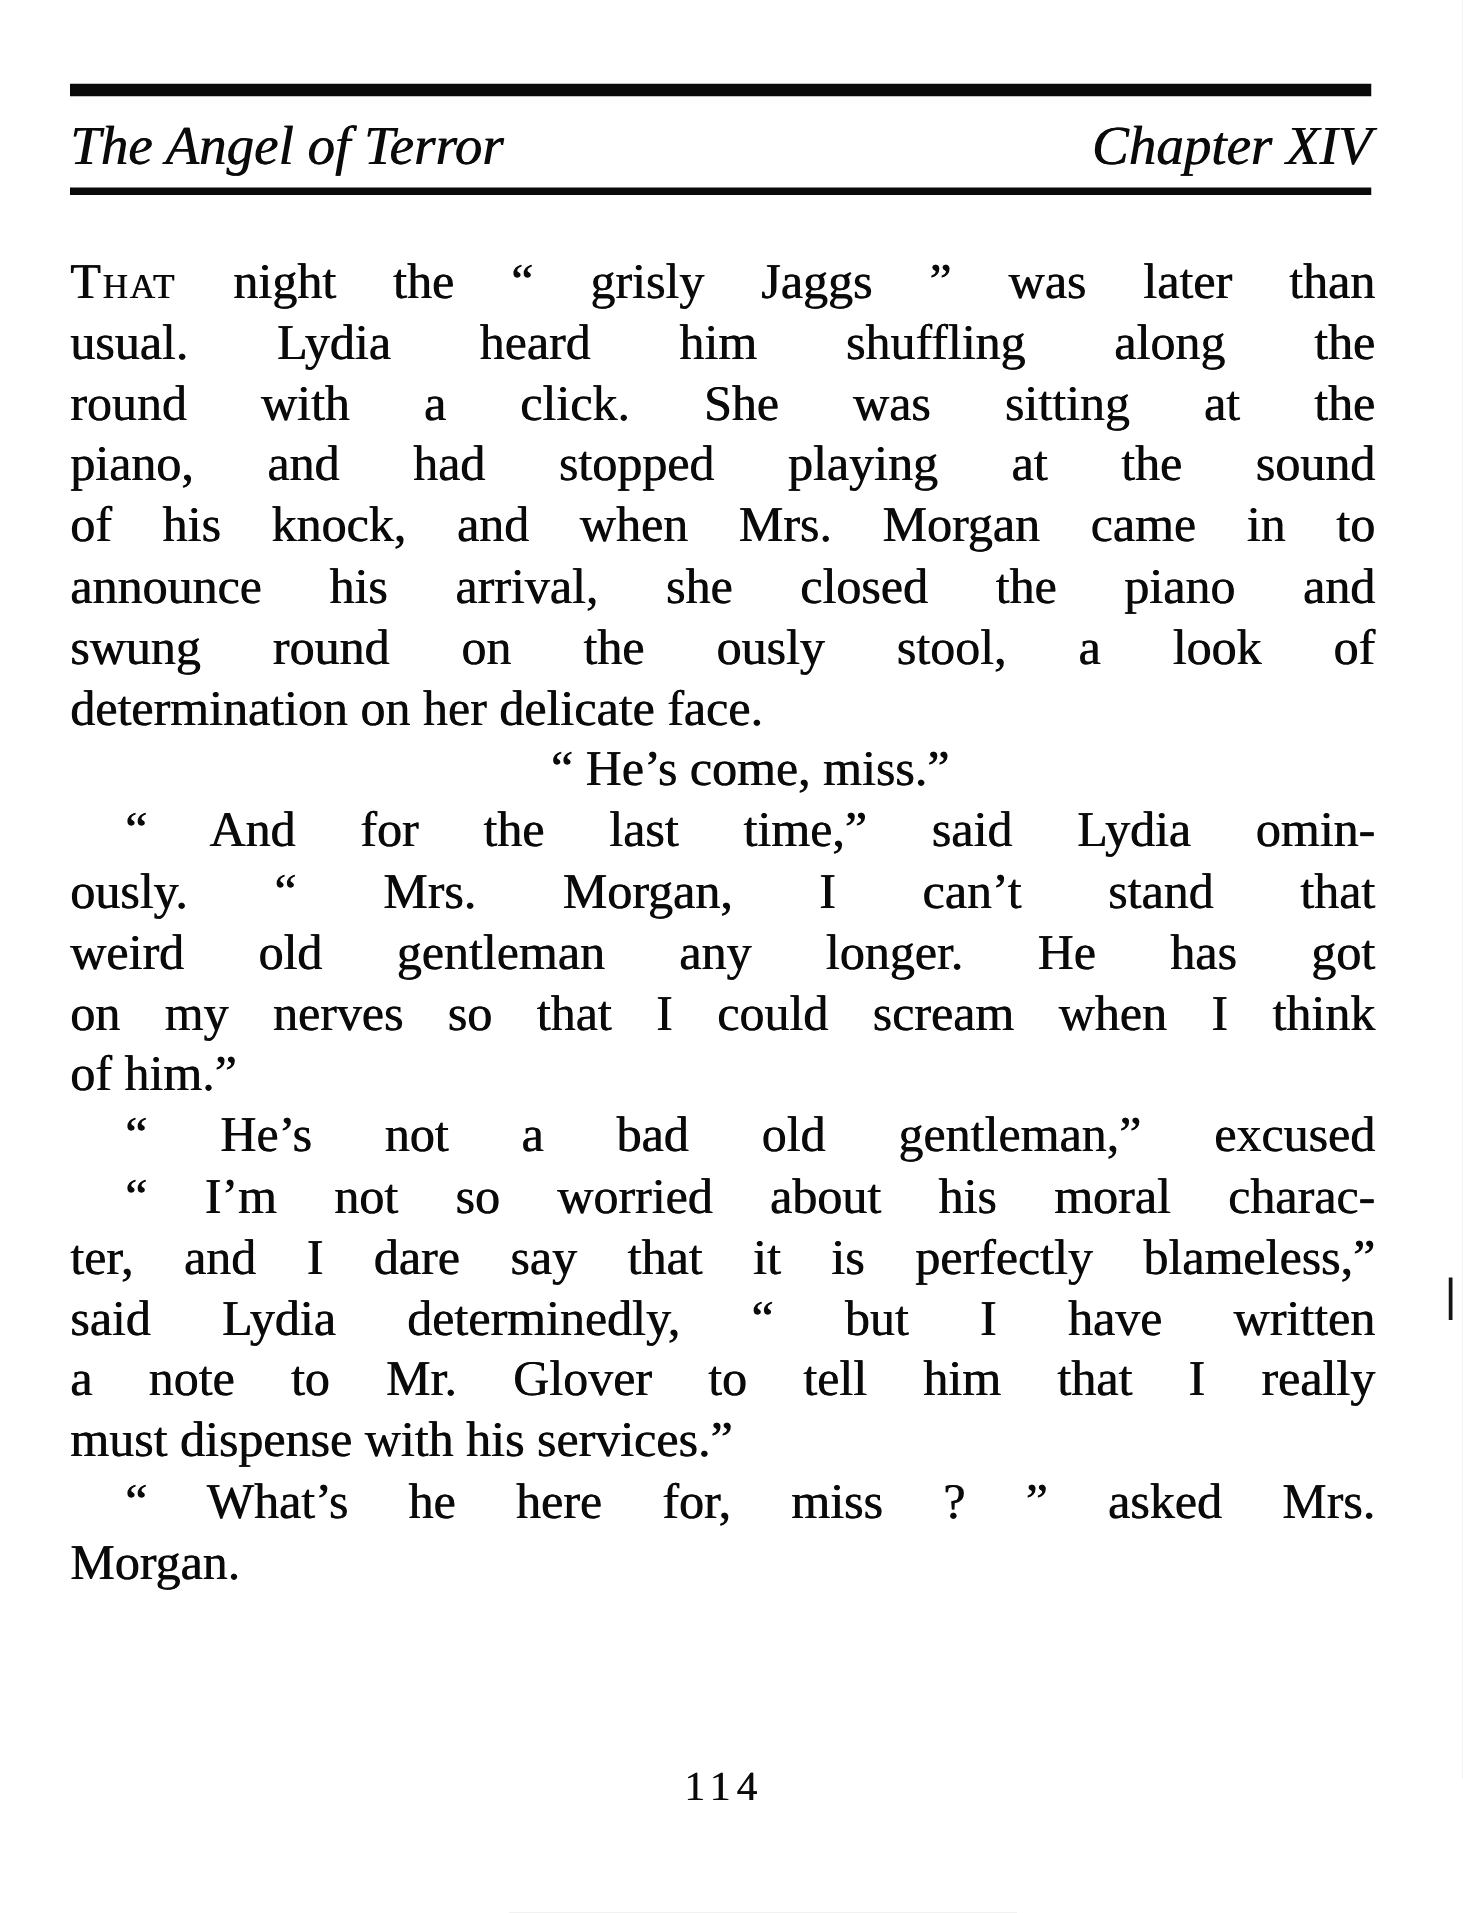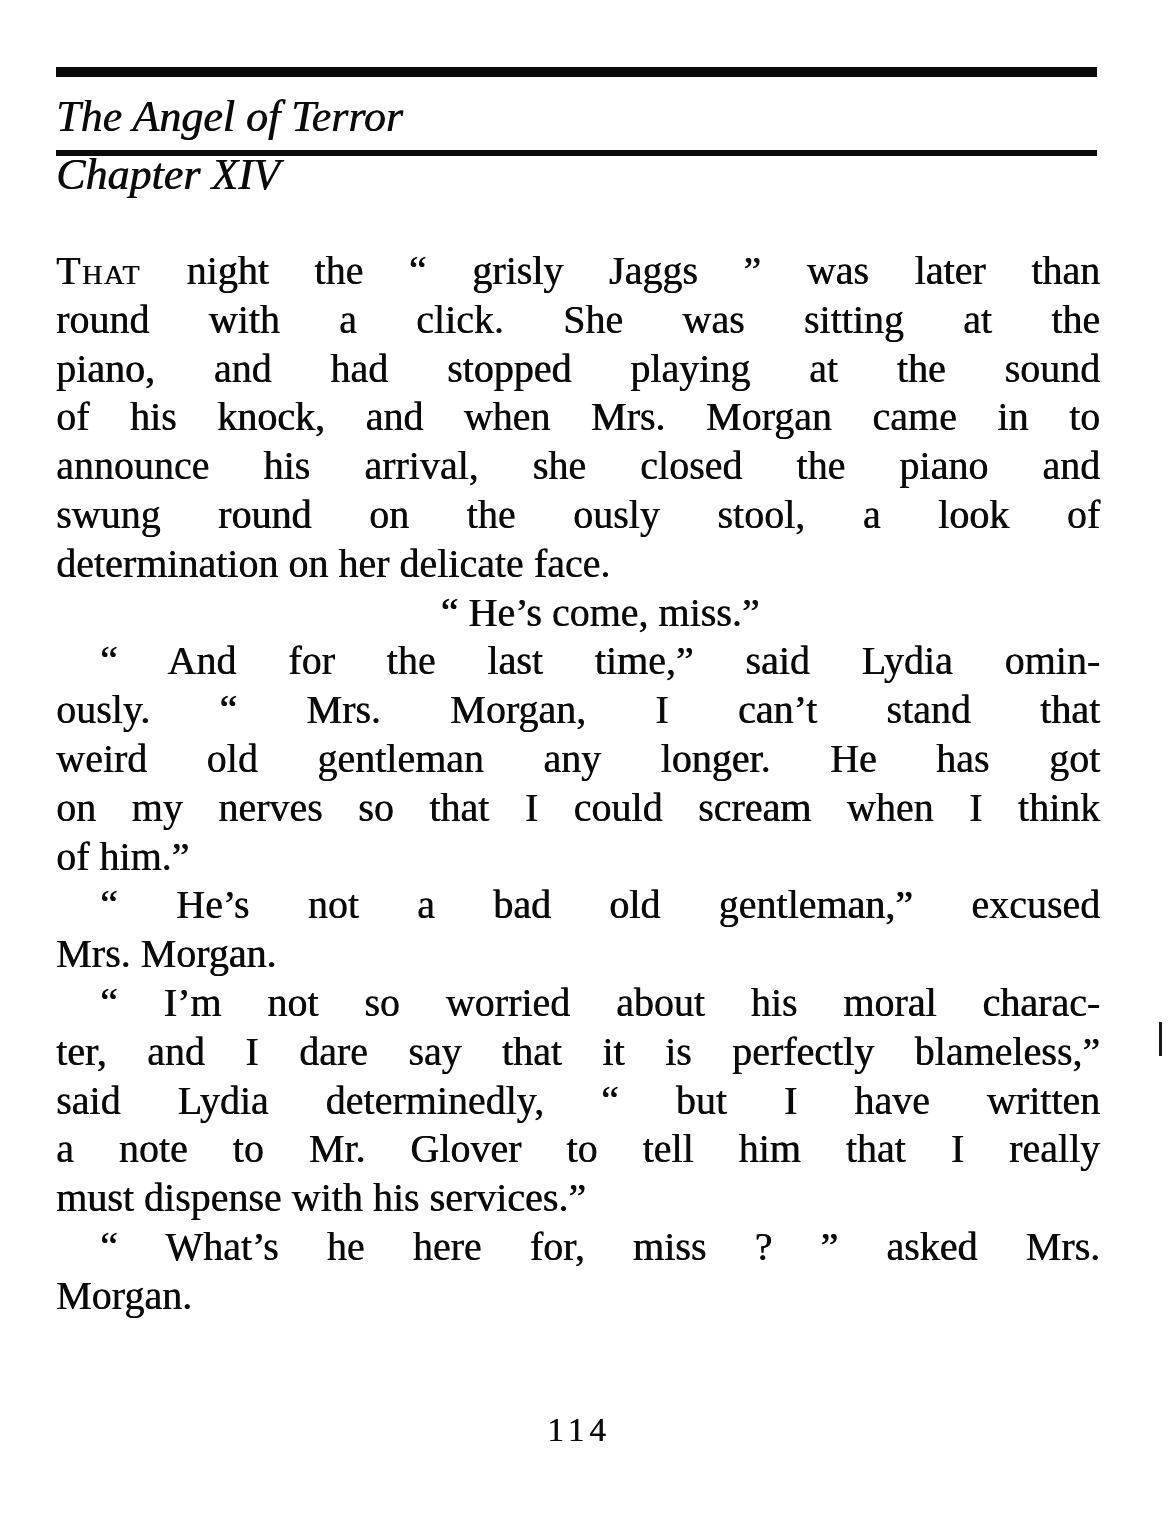--- a/index.html
+++ b/index.html
@@ -20,29 +20,27 @@
     position: absolute;
     left: 56px; top: 88px;
     width: 1041px;
     display: flex;
     justify-content: space-between;
     align-items: baseline;
     font-style: italic;
     font-size: 44px;
     line-height: 58px;
     text-shadow: 0.6px 0 0 currentColor;
-    flex-direction: column;
   }
   .body-text {
     position: absolute;
     left: 56px; top: 201px;
     width: 1044px;
     font-size: 40px;
     text-shadow: 0.55px 0 0 currentColor;
-    margin-top: 46px;
   }
   .line {
     height: 48.8px;
     line-height: 48.8px;
     text-align: left;
     white-space: normal;
   }
   .line.just {
     text-align: justify;
     text-align-last: justify;
@@ -76,34 +74,34 @@
 
   <div class="running-head">
     <span>The Angel of Terror</span>
     <span>Chapter XIV</span>
   </div>
 
   <div class="rule rule-head"></div>
 
   <div class="body-text">
       <div class="line just"><span class="sc">That</span> night the “ grisly Jaggs ” was later than</div>
+      <div class="line just">usual.  Lydia heard him shuffling along the</div>
       <div class="line just">round with a click.  She was sitting at the</div>
       <div class="line just">piano, and had stopped playing at the sound</div>
       <div class="line just">of his knock, and when Mrs. Morgan came in to</div>
       <div class="line just">announce his arrival, she closed the piano and</div>
       <div class="line just">swung round on the ously stool, a look of</div>
       <div class="line">determination on her delicate face.</div>
       <div class="line ind">“ He’s come, miss.”</div>
       <div class="line just ind">“ And for the last time,” said Lydia omin-</div>
       <div class="line just">ously.  “ Mrs. Morgan, I can’t stand that</div>
       <div class="line just">weird old gentleman any longer.  He has got</div>
       <div class="line just">on my nerves so that I could scream when I think</div>
       <div class="line">of him.”</div>
       <div class="line just ind">“ He’s not a bad old gentleman,” excused</div>
-      <div class="line">Mrs. Morgan.</div>
       <div class="line just ind">“ I’m not so worried about his moral charac-</div>
       <div class="line just">ter, and I dare say that it is perfectly blameless,”</div>
       <div class="line just">said Lydia determinedly, “ but I have written</div>
       <div class="line just">a note to Mr. Glover to tell him that I really</div>
       <div class="line">must dispense with his services.”</div>
       <div class="line just ind">“ What’s he here for, miss ? ” asked Mrs.</div>
       <div class="line">Morgan.</div>
     </div>
 
   <div class="page-num">114</div>

